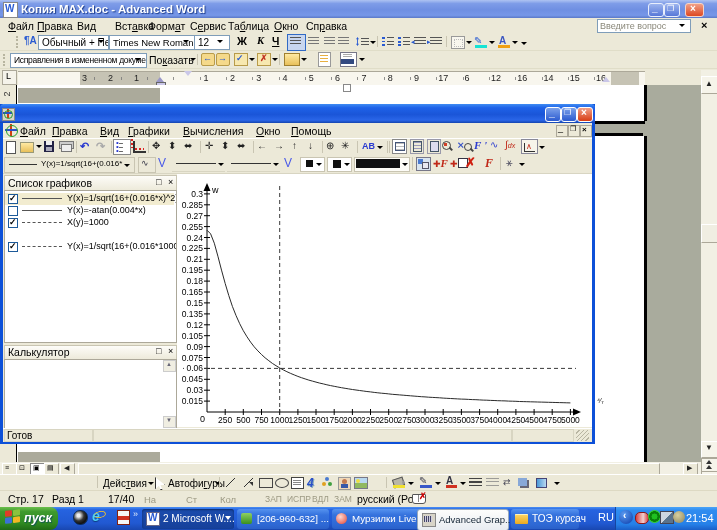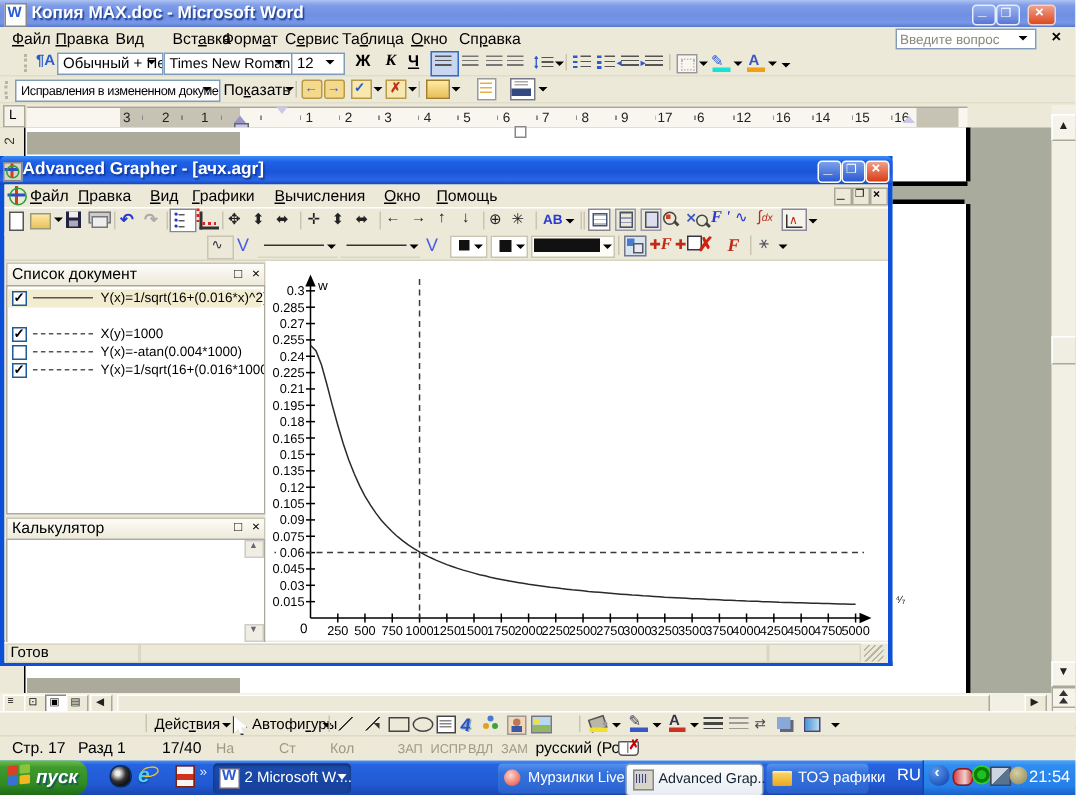--- a/index.html
+++ b/index.html
@@ -6,21 +6,21 @@
 .combo{background:#fff;border:1px solid #7f9db9;}
 .dd{width:0;height:0;border-left:3px solid transparent;border-right:3px solid transparent;border-top:3px solid #000;}
 .gr{color:#9d9a84;}
 </style></head><body>
 <div id="scr">
 
 <div class="ab" style="left:0;top:0;width:717px;height:18px;background:linear-gradient(180deg,#aec3f2 0%,#7e9ce8 20%,#6f8fe2 55%,#7697e8 85%,#5a78c8 100%);"></div>
 <div class="ab" style="left:3px;top:2px;width:13px;height:14px;background:#fff;border:1px solid #888;">
       <span style="position:absolute;left:1px;top:0px;color:#2a5bd2;font-weight:bold;font-size:10px;">W</span>
     </div>
-<div class="ab" style="left:21px;top:3px;color:#fff;font-weight:bold;font-size:11.5px;text-shadow:1px 1px 1px #1a3a8a;">Копия MAX.doc - Microsoft Word</div>
+<div class="ab" style="left:21px;top:3px;color:#fff;font-weight:bold;font-size:11.5px;text-shadow:1px 1px 1px #1a3a8a;">Копия MAX.doc - Advanced Word</div>
 <div class="ab" style="left:648px;top:3px;width:14px;height:12px;background:linear-gradient(180deg,#9cb4ee,#5878d8);border:1px solid #e8eefc;border-radius:3px;color:#fff;font-weight:bold;">
       <span style="position:absolute;left:3px;top:-2px;font-size:10px;">_</span>
     </div>
 <div class="ab" style="left:664px;top:3px;width:14px;height:12px;background:linear-gradient(180deg,#9cb4ee,#5878d8);border:1px solid #e8eefc;border-radius:3px;">
       <span style="position:absolute;left:2px;top:0px;color:#fff;font-size:8px;">❐</span>
     </div>
 <div class="ab" style="left:685px;top:3px;width:17px;height:12px;background:linear-gradient(180deg,#f0a088,#dd4822);border:1px solid #f5d5c8;border-radius:3px;">
       <span style="position:absolute;left:4px;top:-1px;color:#fff;font-weight:bold;font-size:10px;">×</span>
     </div>
 
@@ -291,53 +291,56 @@
 <div class="ab" style="left:117px;top:510px;width:11px;height:13px;background:linear-gradient(180deg,#f5f5f5 0 40%,#d03020 40% 70%,#f5f5f5 70%);border:1px solid #802010;"></div>
 <div class="ab" style="left:133px;top:509px;color:#dce8fa;font-size:9px;">»</div>
 
 <div class="ab" style="left:142px;top:509px;width:92px;height:20px;background:linear-gradient(180deg,#1c4cae,#16409a);border-radius:3px;box-shadow:inset 0 1px 2px #0c2c6a;">
  <span style="position:absolute;left:4px;top:3px;width:12px;height:12px;background:#fff;border:1px solid #668;">
         <b style="position:absolute;left:1px;top:-1px;color:#2a5bd2;font-size:10px;">W</b>
       </span>
  <span style="position:absolute;left:21px;top:4px;color:#fff;font-size:10px;white-space:nowrap;">2 Microsoft W....</span>
  <span style="position:absolute;right:3px;top:7px;width:0;height:0;border-left:3px solid transparent;border-right:3px solid transparent;border-top:4px solid #fff;"></span>
 </div>
+<div class="ab" style="left:237px;top:509px;width:92px;height:20px;background:linear-gradient(180deg,#5693ef 0%,#3572dd 30%,#2e68d4 80%,#2a60c8 100%);border-radius:3px;">
+ <span style="position:absolute;left:4px;top:4px;width:11px;height:11px;background:linear-gradient(180deg,#8fd060,#3a9020);border-radius:2px;"></span>
+ <span style="position:absolute;left:20px;top:4px;color:#fff;font-size:9.8px;white-space:nowrap;">[206-960-632] ...</span>
+</div>
 <div class="ab" style="left:332px;top:509px;width:92px;height:20px;background:linear-gradient(180deg,#5693ef 0%,#3572dd 30%,#2e68d4 80%,#2a60c8 100%);border-radius:3px;">
  <span style="position:absolute;left:4px;top:4px;width:11px;height:11px;border-radius:6px;background:radial-gradient(circle at 40% 35%,#ffd8d0,#e04030);"></span>
  <span style="position:absolute;left:20px;top:4px;color:#fff;font-size:9.8px;white-space:nowrap;">Мурзилки Live!...</span>
 </div>
 <div class="ab" style="left:417px;top:509px;width:90px;height:20px;background:linear-gradient(180deg,#fdfdfc,#e8ecf2);border-radius:3px;border:1px solid #9ab;">
  <span style="position:absolute;left:4px;top:3px;width:12px;height:12px;background:#d8d4c8;border:1px solid #888;">
         <b style="position:absolute;left:1px;top:2px;width:8px;height:6px;background:repeating-linear-gradient(90deg,#446,#446 1px,#ccd 1px,#ccd 2px);"></b>
       </span>
  <span style="position:absolute;left:21px;top:4px;color:#123;font-size:9.5px;white-space:nowrap;">Advanced Grap...</span>
 </div>
 <div class="ab" style="left:511px;top:509px;width:68px;height:20px;background:linear-gradient(180deg,#5693ef 0%,#3572dd 30%,#2e68d4 80%,#2a60c8 100%);border-radius:3px;">
  <span style="position:absolute;left:4px;top:5px;width:13px;height:10px;background:linear-gradient(180deg,#ffd86a,#e8a820);border-radius:1px;box-shadow:inset 0 1px 0 #fff3c0;"></span>
- <span style="position:absolute;left:21px;top:4px;color:#fff;font-size:10px;white-space:nowrap;">ТОЭ рафики</span>
+ <span style="position:absolute;left:21px;top:4px;color:#fff;font-size:10px;white-space:nowrap;">ТОЭ курсач</span>
 </div>
 <div class="ab" style="left:615px;top:507px;width:102px;height:23px;background:linear-gradient(180deg,#4aa4f8 0%,#2f8cf0 15%,#2580e8 75%,#1a5fc8 100%);border-left:1px solid #1545a0;"></div>
 <div class="ab" style="left:598px;top:511px;color:#fff;font-size:11px;">RU</div>
 <div class="ab" style="left:619px;top:510px;width:14px;height:14px;border-radius:7px;background:radial-gradient(circle at 35% 30%,#5a9af0,#0a3aa8);">
       <span style="position:absolute;left:4px;top:0px;color:#fff;font-size:10px;font-weight:bold;">‹</span>
     </div>
 <div class="ab" style="left:635px;top:512px;width:12px;height:10px;border-radius:5px;background:linear-gradient(90deg,#d84040,#f0d0d0 60%,#d84040);border:1px solid #901818;"></div>
 <div class="ab" style="left:648px;top:510px;width:13px;height:13px;border-radius:7px;background:radial-gradient(circle,#20c020 0 30%,#0a800a 35% 55%,#30d030 60%);"></div>
 <div class="ab" style="left:660px;top:511px;width:12px;height:11px;background:linear-gradient(135deg,#cdd5e0 0 50%,#5a738c 50%);border:1px solid #445;"></div>
 <div class="ab" style="left:673px;top:511px;width:12px;height:12px;border-radius:6px;background:radial-gradient(circle at 40% 35%,#d8d0a0,#8a825a);"></div>
 <div class="ab" style="left:686px;top:512px;color:#fff;font-size:11px;">21:54</div>
 
 <div class="ab" style="left:0;top:104px;width:595px;height:340px;background:#ece9d8;border:3px solid #0d50d8;border-top:none;box-sizing:border-box;"></div>
 <div class="ab" style="left:0;top:104px;width:595px;height:19px;background:linear-gradient(180deg,#3f8cf3 0%,#1e62e8 20%,#1a55d8 55%,#2a66e8 85%,#1444b0 100%);border-radius:4px 4px 0 0;"></div>
 <div class="ab" style="left:2px;top:108px;width:11px;height:11px;background:#d8d4c8;border:1px solid #888;">
       <span style="position:absolute;left:4px;top:0;width:2px;height:9px;background:#d04010;"></span>
       <span style="position:absolute;left:0;top:3px;width:9px;height:2px;background:#2a50c8;"></span>
       <span style="position:absolute;left:1px;top:1px;width:7px;height:7px;border-radius:50%;border:1px solid #28a030;"></span>
     </div>
-<div class="ab" style="left:15px;top:107px;color:#fff;font-weight:bold;font-size:11.5px;text-shadow:1px 1px 1px #123a9a;">Advanced Grapher - [ачх.agr]</div>
 <div class="ab" style="left:545px;top:107px;width:14px;height:13px;background:linear-gradient(180deg,#7ca1ea,#2a5ad0);border:1px solid #fff;border-radius:3px;">
       <span style="position:absolute;left:3px;top:-2px;color:#fff;font-weight:bold;">_</span>
     </div>
 <div class="ab" style="left:561px;top:107px;width:14px;height:13px;background:linear-gradient(180deg,#7ca1ea,#2a5ad0);border:1px solid #fff;border-radius:3px;">
       <span style="position:absolute;left:2px;top:0px;color:#fff;font-size:8px;">❐</span>
     </div>
 <div class="ab" style="left:577px;top:107px;width:14px;height:13px;background:linear-gradient(180deg,#f0a088,#d83c14);border:1px solid #fff;border-radius:3px;">
       <span style="position:absolute;left:3px;top:-1px;color:#fff;font-weight:bold;font-size:10px;">×</span>
     </div>
 
@@ -426,20 +429,25 @@
 <div class="ab" style="left:474px;top:139px;color:#2a3ad0;font-style:italic;font-weight:bold;font-size:11px;font-family:'Liberation Serif',serif;">F '</div>
 <div class="ab" style="left:490px;top:139px;color:#2a3ad0;font-size:10px;">∿</div>
 <div class="ab" style="left:505px;top:139px;color:#c02818;font-size:10px;font-style:italic;">∫<span style="font-size:7px;">dx</span></div>
 <div class="ab" style="left:521px;top:139px;width:15px;height:13px;border:1px solid #889;background:#f6f4ea;">
       <span style="position:absolute;left:2px;top:3px;width:10px;height:8px;border-left:1px solid #333;border-bottom:1px solid #333;"></span>
       <span style="position:absolute;left:4px;top:2px;color:#c02818;font-size:8px;">∧</span>
     </div>
 <div class="ab dd" style="left:539px;top:146px;"></div>
 
 <div class="ab" style="left:3px;top:155px;width:589px;height:18px;background:#ece9d8;border-bottom:1px solid #d8d5c2;"></div>
+<div class="ab" style="left:4px;top:157px;width:129px;height:14px;background:#ece9d8;border:1px solid #c9c5b2;">
+ <span style="position:absolute;left:4px;top:6px;width:28px;border-top:1px solid #333;"></span>
+ <span style="position:absolute;left:36px;top:1px;font-size:8px;white-space:nowrap;">Y(x)=1/sqrt(16+(0.016*</span>
+ <span class="dd" style="position:absolute;left:119px;top:6px;"></span>
+    </div>
 <div class="ab" style="left:138px;top:157px;width:16px;height:14px;border:1px solid #c9c5b2;">
       <span style="position:absolute;left:2px;top:0px;color:#334;font-size:9px;">∿</span>
     </div>
 <div class="ab" style="left:158px;top:156px;color:#4a5ae8;font-size:12px;">V</div>
 <div class="ab" style="left:172px;top:157px;width:53px;height:14px;border-bottom:1px solid #d8d5c2;">
  <span style="position:absolute;left:4px;top:6px;width:40px;border-top:1px solid #333;"></span>
  <span class="dd" style="position:absolute;left:46px;top:6px;"></span>
     </div>
 <div class="ab" style="left:227px;top:157px;width:53px;height:14px;border-bottom:1px solid #d8d5c2;">
  <span style="position:absolute;left:4px;top:6px;width:40px;border-top:1px solid #333;"></span>
@@ -463,43 +471,43 @@
 <div class="ab" style="left:433px;top:157px;"><span style="color:#c02818;font-size:9px;">✚</span><span style="color:#c02818;font-weight:bold;font-style:italic;font-size:11px;font-family:'Liberation Serif',serif;">F</span></div>
 <div class="ab" style="left:450px;top:157px;"><span style="color:#c02818;font-size:9px;">✚</span><span style="display:inline-block;width:8px;height:8px;border:1px solid #334;background:#fff;vertical-align:-1px;"></span></div>
 <div class="ab" style="left:465px;top:155px;color:#d02010;font-size:13px;font-weight:bold;">✗</div>
 <div class="ab" style="left:485px;top:156px;color:#c02818;font-weight:bold;font-style:italic;font-size:12px;font-family:'Liberation Serif',serif;">F</div>
 <div class="ab" style="left:500px;top:157px;width:1px;height:13px;background:#c9c5b2;"></div>
 <div class="ab" style="left:506px;top:156px;color:#556;font-size:11px;">⚹</div>
     <div class="ab dd" style="left:519px;top:163px;"></div>
 
 <div class="ab" style="left:3px;top:174px;width:173px;height:253px;background:#ece9d8;"></div>
 <div class="ab" style="left:4px;top:175px;width:171px;height:15px;background:linear-gradient(180deg,#fdfcf8,#ece9d8);border:1px solid #c9c5b2;">
-      <span style="position:absolute;left:3px;top:1px;font-size:10.5px;">Список документ</span>
+      <span style="position:absolute;left:3px;top:1px;font-size:10.5px;">Список графиков</span>
 <span style="position:absolute;left:151px;top:1px;font-size:9px;">□</span>
       <span style="position:absolute;left:163px;top:1px;font-size:9px;">×</span>
     </div>
 <div class="ab" style="left:4px;top:190px;width:171px;height:151px;background:#fff;border:1px solid #aca899;overflow:hidden;" id="graphlist">
       <div style="position:absolute;left:0;top:2px;width:169px;height:12px;background:#f2ecd0;">
         <span style="position:absolute;left:3px;top:1px;width:8px;height:8px;border:1px solid #1d5a99;background:#fff;font-size:9px;line-height:8px;">
           <b style="position:absolute;left:0px;top:-1px;">✓</b>
         </span>
         <span style="position:absolute;left:17px;top:5px;width:40px;border-top:1px solid #555;"></span>
         <span style="position:absolute;left:62px;top:0px;font-size:9px;white-space:nowrap;">Y(x)=1/sqrt(16+(0.016*x)^2)</span>
       </div>
+      <div style="position:absolute;left:0;top:14px;width:169px;height:12px;">
+        <span style="position:absolute;left:3px;top:1px;width:8px;height:8px;border:1px solid #1d5a99;background:#fff;font-size:9px;line-height:8px;"></span>
+        <span style="position:absolute;left:17px;top:5px;width:40px;border-top:1px solid #555;"></span>
+        <span style="position:absolute;left:62px;top:0px;font-size:9px;white-space:nowrap;">Y(x)=-atan(0.004*x)</span>
+      </div>
       <div style="position:absolute;left:0;top:26px;width:169px;height:12px;">
         <span style="position:absolute;left:3px;top:1px;width:8px;height:8px;border:1px solid #1d5a99;background:#fff;font-size:9px;line-height:8px;">
           <b style="position:absolute;left:0px;top:-1px;">✓</b>
         </span>
         <span style="position:absolute;left:17px;top:5px;width:40px;border-top:1px dashed #555;"></span>
         <span style="position:absolute;left:62px;top:0px;font-size:9px;white-space:nowrap;">X(y)=1000</span>
-      </div>
-      <div style="position:absolute;left:0;top:38px;width:169px;height:12px;">
-        <span style="position:absolute;left:3px;top:1px;width:8px;height:8px;border:1px solid #1d5a99;background:#fff;font-size:9px;line-height:8px;"></span>
-        <span style="position:absolute;left:17px;top:5px;width:40px;border-top:1px dashed #555;"></span>
-        <span style="position:absolute;left:62px;top:0px;font-size:9px;white-space:nowrap;">Y(x)=-atan(0.004*1000)</span>
       </div>
       <div style="position:absolute;left:0;top:50px;width:169px;height:12px;">
         <span style="position:absolute;left:3px;top:1px;width:8px;height:8px;border:1px solid #1d5a99;background:#fff;font-size:9px;line-height:8px;">
           <b style="position:absolute;left:0px;top:-1px;">✓</b>
         </span>
         <span style="position:absolute;left:17px;top:5px;width:40px;border-top:1px dashed #555;"></span>
         <span style="position:absolute;left:62px;top:0px;font-size:9px;white-space:nowrap;">Y(x)=1/sqrt(16+(0.016*1000)^2)</span>
       </div>
     </div>
 <div class="ab" style="left:4px;top:345px;width:171px;height:14px;background:linear-gradient(180deg,#fdfcf8,#ece9d8);border:1px solid #c9c5b2;">

